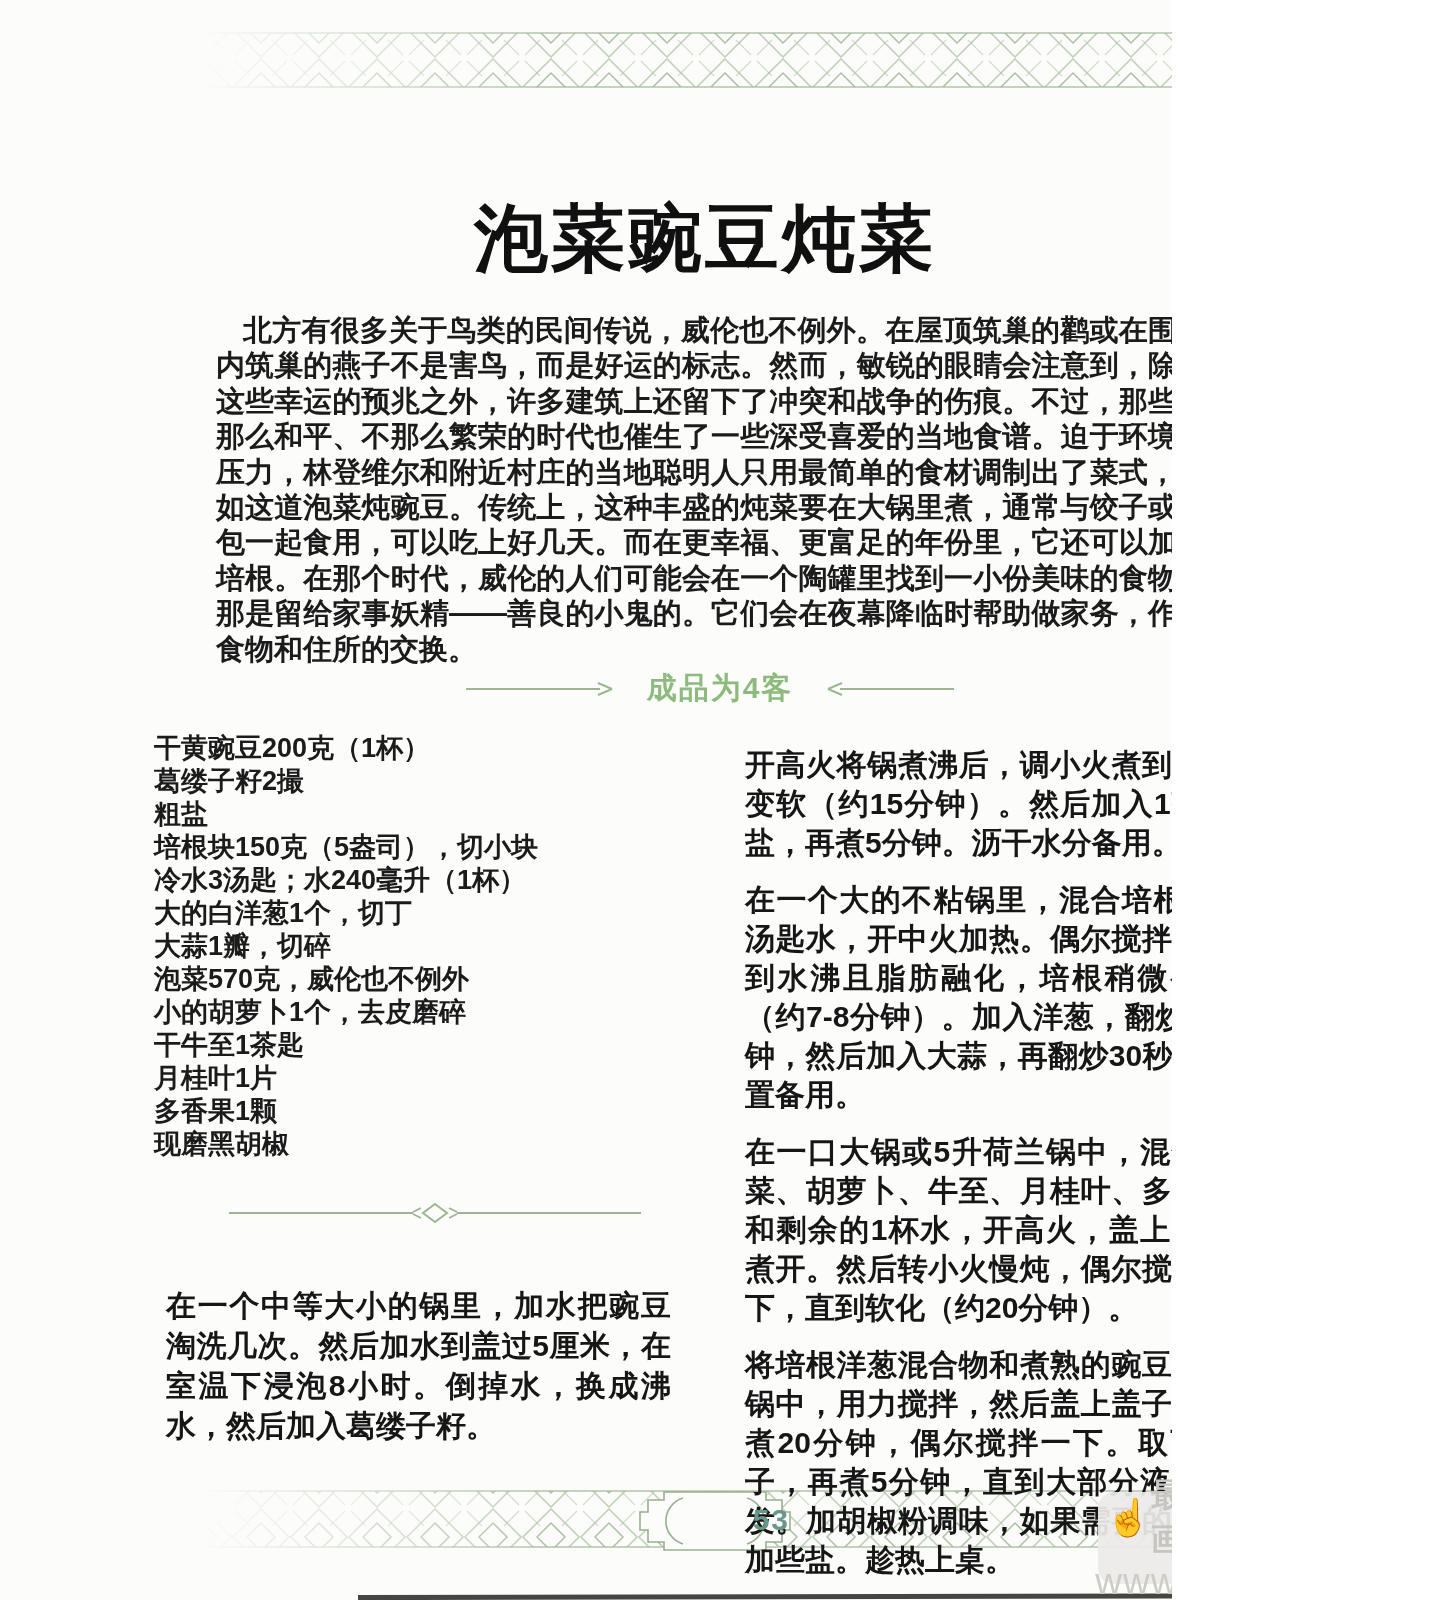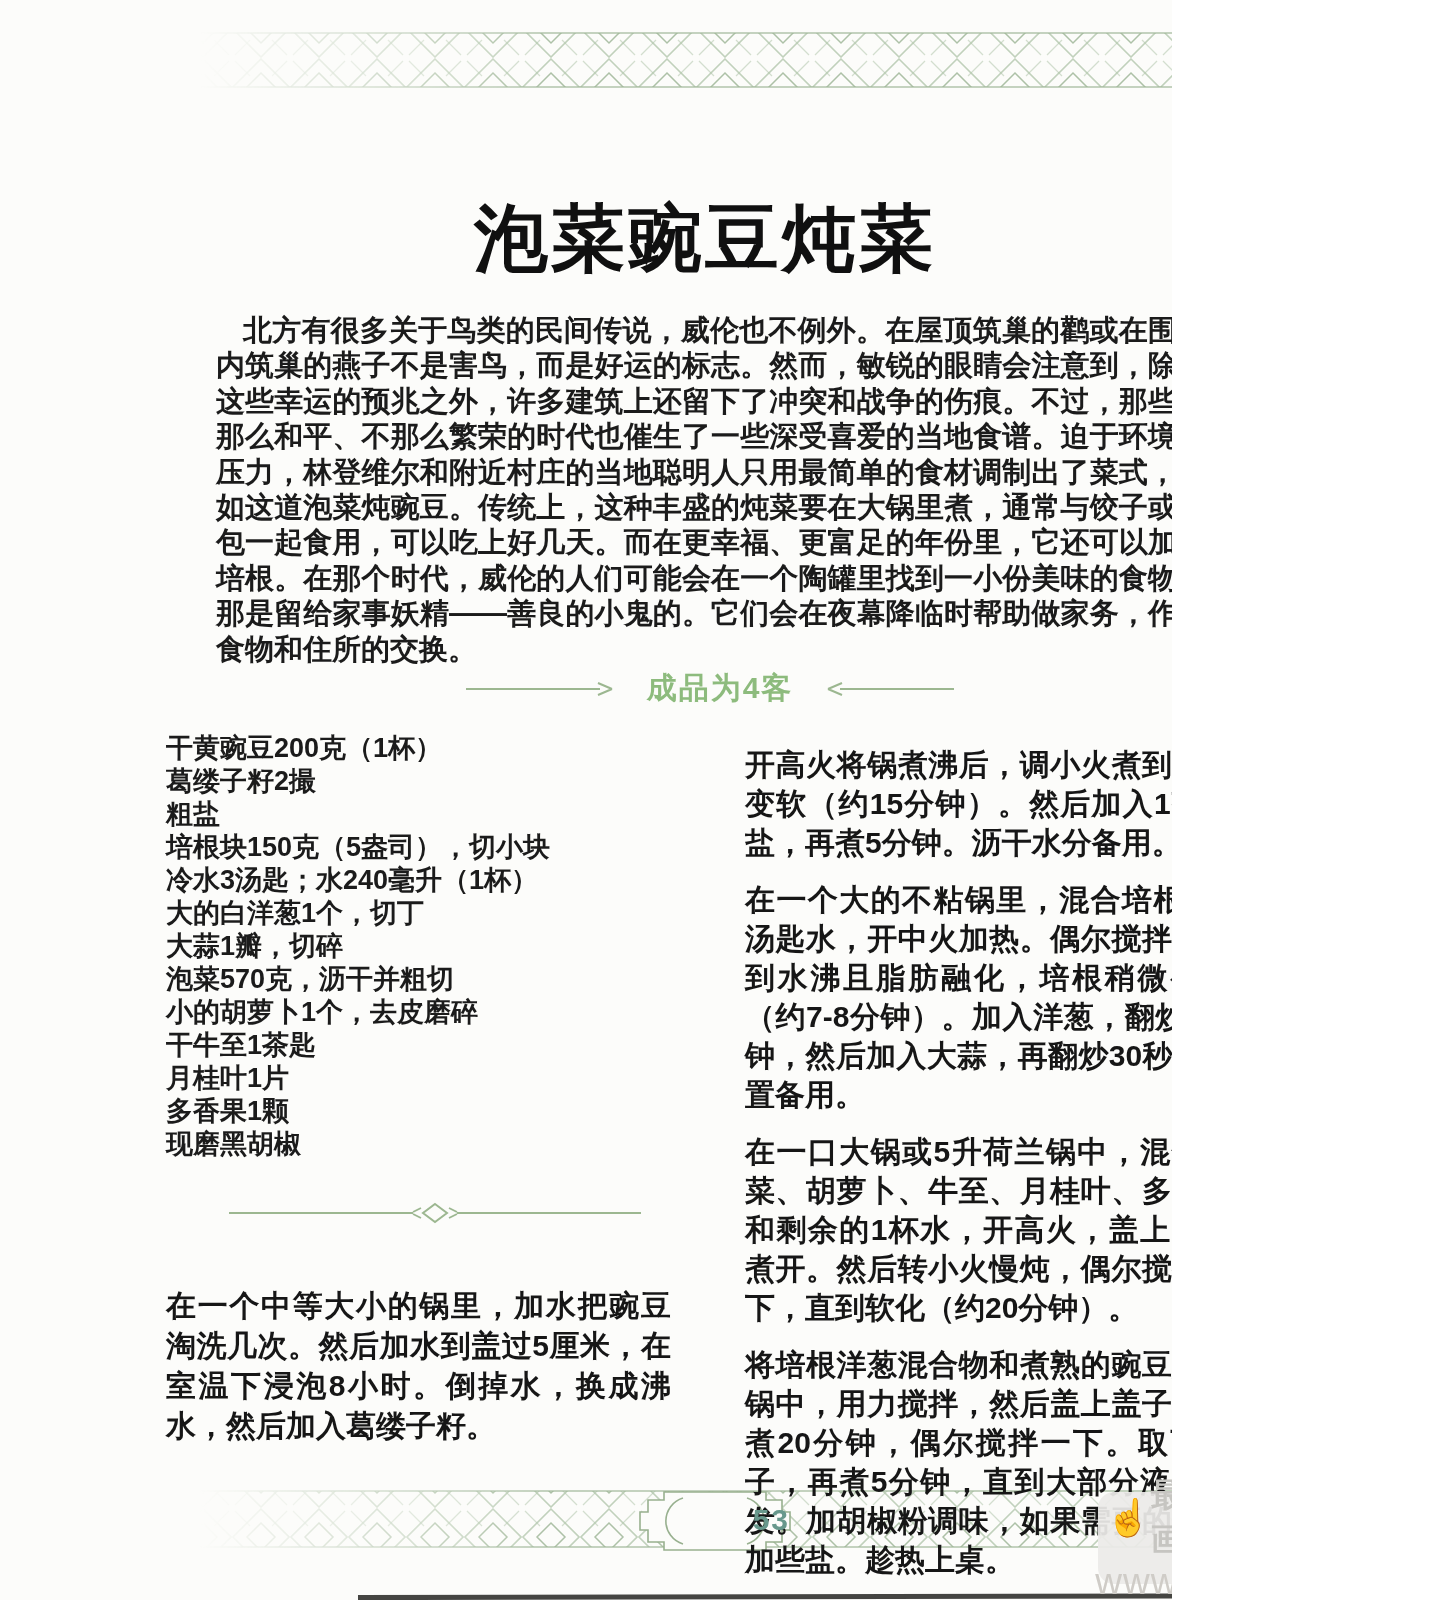--- a/index.html
+++ b/index.html
@@ -25,21 +25,21 @@
     text-align:justify;text-indent:27px;color:#1b1b1b;
   }
   .servings-divider{
     position:absolute;top:668px;left:430px;width:560px;
     display:flex;align-items:center;justify-content:center;gap:33px;
   }
   .servings-label{
     font-size:30px;font-weight:700;color:#8dbb7d;letter-spacing:2px;white-space:nowrap;
   }
   .ingredients{
-    position:absolute;top:732px;left:166px;width:525px;
+    position:absolute;top:732px;left:154px;width:525px;
     font-size:27px;line-height:33px;font-weight:700;color:#1b1b1b;
   }
   .ingredient-row{white-space:nowrap;}
   .mid-divider{position:absolute;top:1200px;left:225px;}
   .prep{
     position:absolute;top:1256px;left:166px;width:505px;
     font-size:30px;line-height:40px;font-weight:700;text-align:justify;color:#161616;
   }
   .steps{
     position:absolute;top:727px;left:727px;width:524px;
@@ -145,21 +145,21 @@
     </div>
 
     <div class="ingredients">
       <div class="ingredient-row">干黄豌豆200克（1杯）</div>
       <div class="ingredient-row">葛缕子籽2撮</div>
       <div class="ingredient-row">粗盐</div>
       <div class="ingredient-row">培根块150克（5盎司），切小块</div>
       <div class="ingredient-row">冷水3汤匙；水240毫升（1杯）</div>
       <div class="ingredient-row">大的白洋葱1个，切丁</div>
       <div class="ingredient-row">大蒜1瓣，切碎</div>
-      <div class="ingredient-row">泡菜570克，沥干并粗切</div>
+      <div class="ingredient-row">泡菜570克，威伦也不例外</div>
       <div class="ingredient-row">小的胡萝卜1个，去皮磨碎</div>
       <div class="ingredient-row">干牛至1茶匙</div>
       <div class="ingredient-row">月桂叶1片</div>
       <div class="ingredient-row">多香果1颗</div>
       <div class="ingredient-row">现磨黑胡椒</div>
     </div>
 
     <svg class="mid-divider" width="420" height="24" viewBox="0 0 420 24">
       <path d="M4,13 H188 M232,13 H416" fill="none" stroke="#9cb790" stroke-width="2"></path>
       <path d="M188,12 L196,8 M188,14 L196,18 M232,12 L224,8 M232,14 L224,18" fill="none" stroke="#9cb790" stroke-width="1.8"></path>

